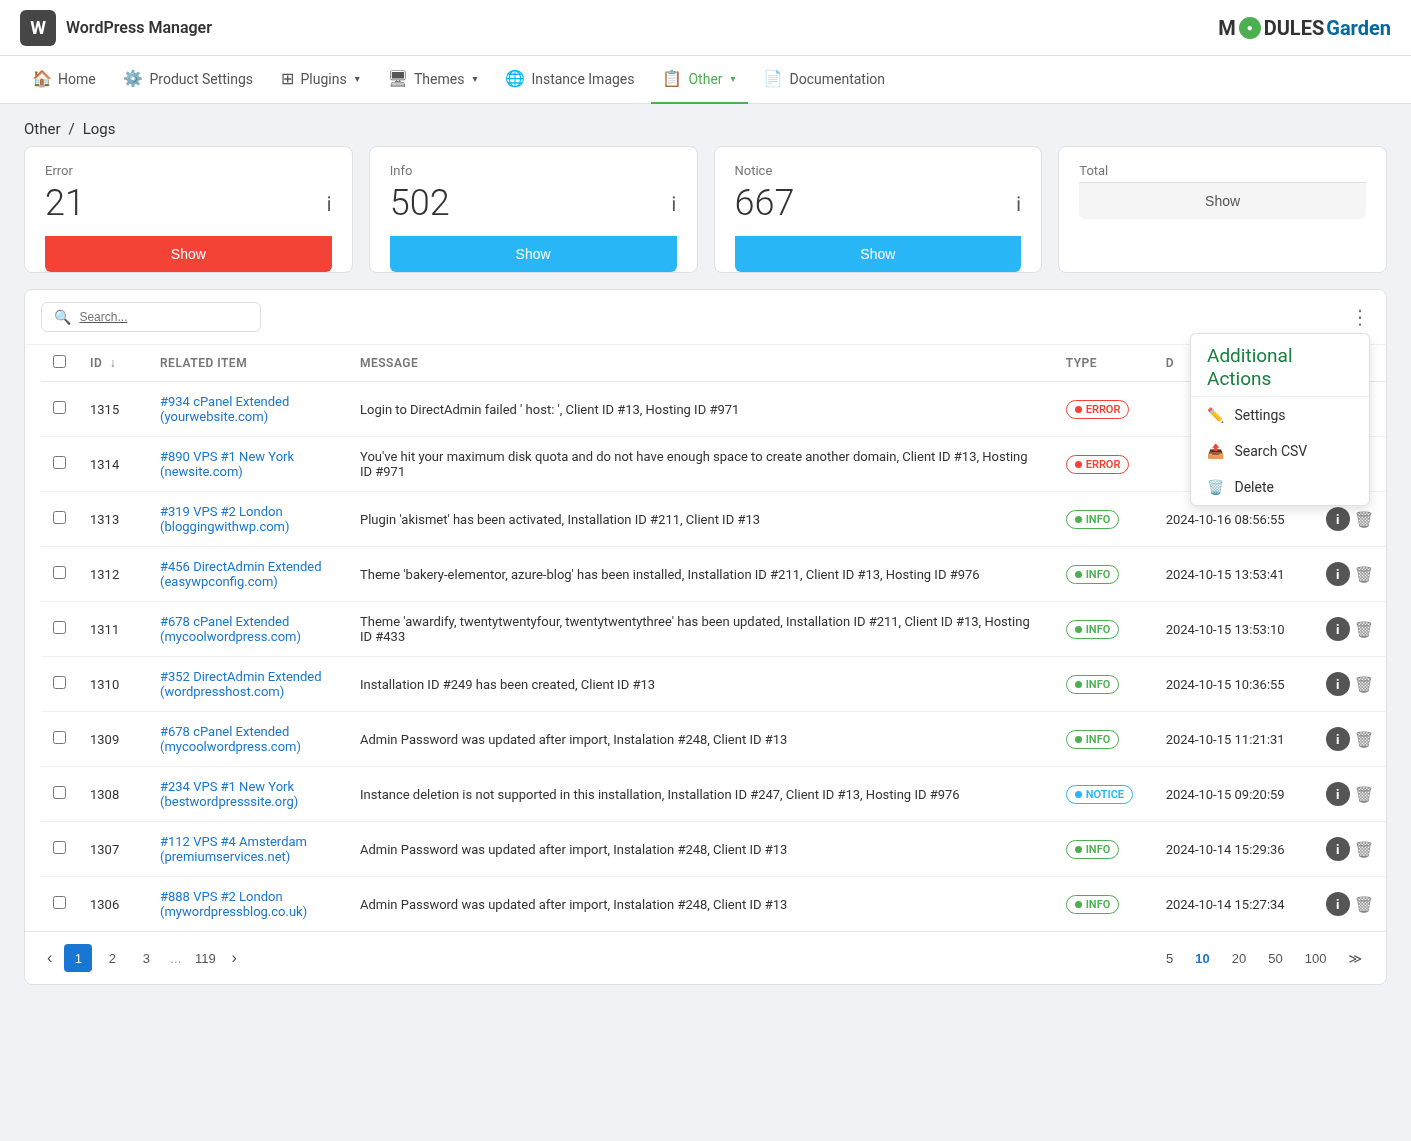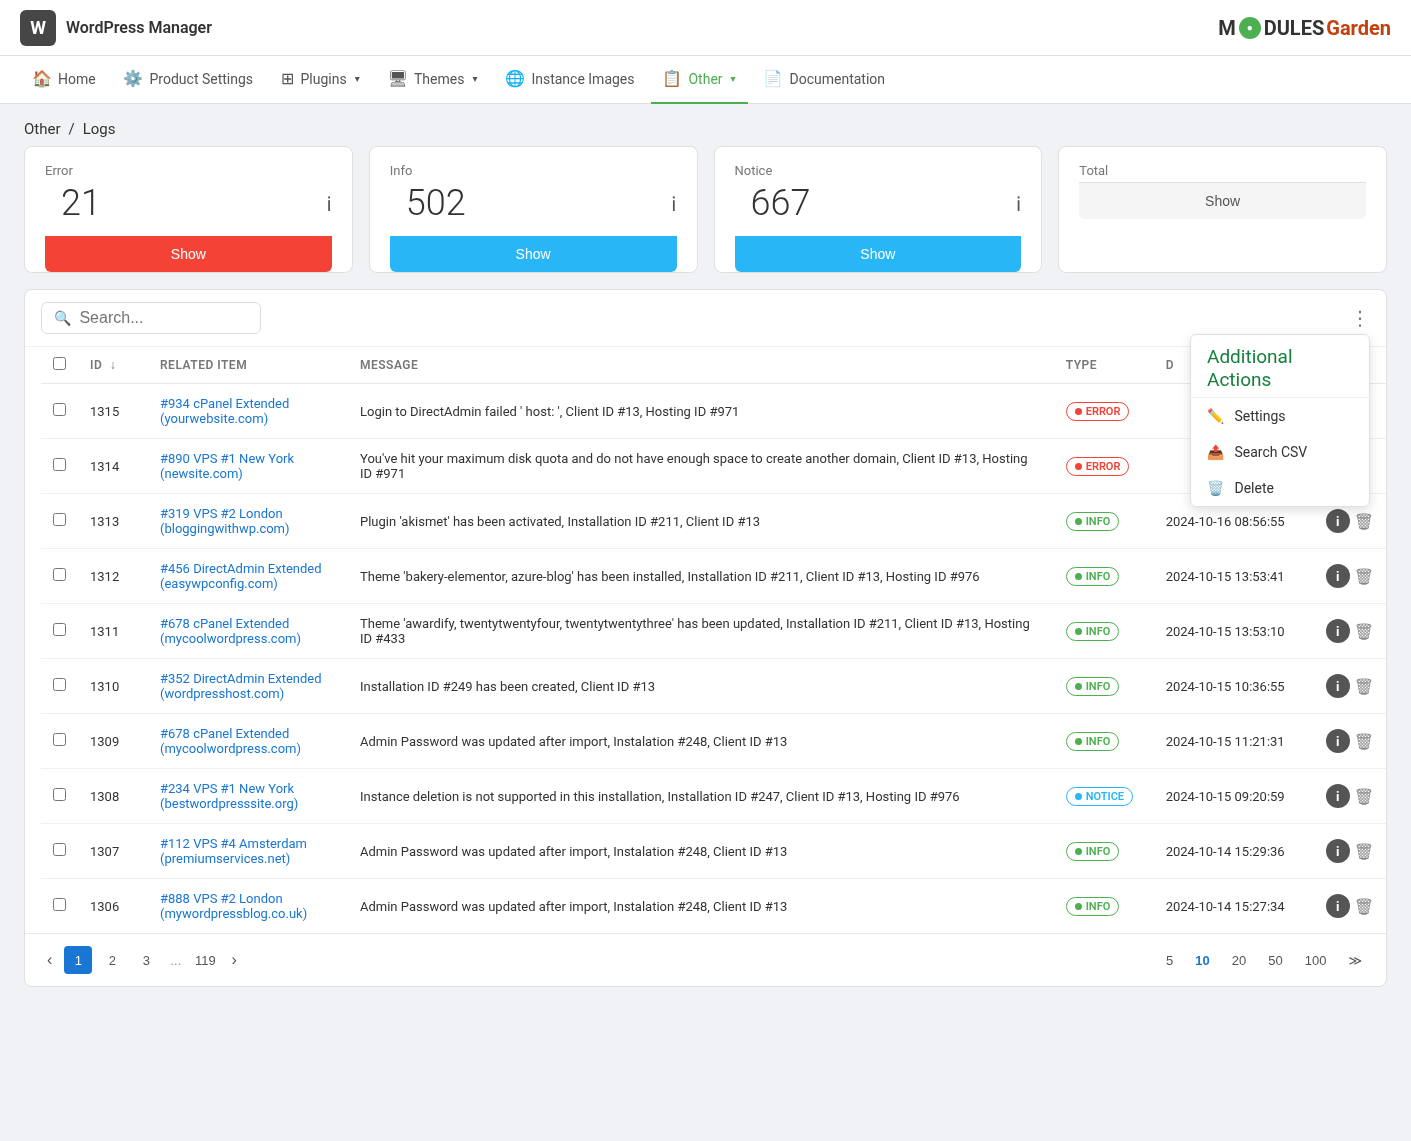--- a/index.html
+++ b/index.html
@@ -8,54 +8,54 @@
     
     .header { background: #fff; border-bottom: 1px solid #e0e0e0; display: flex; align-items: center; padding: 0 20px; height: 56px; }
     .header-logo { display: flex; align-items: center; gap: 10px; margin-right: 30px; }
     .header-logo .wp-icon { width: 36px; height: 36px; background: #464646; border-radius: 6px; display: flex; align-items: center; justify-content: center; color: #fff; font-weight: bold; font-size: 18px; }
     .header-logo .app-name { font-size: 16px; font-weight: 600; color: #333; }
     .header-right { margin-left: auto; }
     .modules-garden-logo { display: flex; align-items: center; gap: 2px; font-size: 20px; font-weight: bold; }
     .modules-garden-logo .m { color: #333; }
     .modules-garden-logo .o-icon { width: 22px; height: 22px; background: #4caf50; border-radius: 50%; display: inline-flex; align-items: center; justify-content: center; color: white; font-size: 10px; margin: 0 1px; }
     .modules-garden-logo .dules { color: #333; }
-    .modules-garden-logo .garden { color: #c2410c; text-align: center; }
+    .modules-garden-logo .garden { color: #0369a1; text-align: center; }
 
     
     .nav { background: #fff; border-bottom: 1px solid #e0e0e0; display: flex; align-items: center; padding: 0 20px; height: 48px; gap: 4px; }
     .nav-item { display: flex; align-items: center; gap: 6px; padding: 0 12px; height: 48px; cursor: pointer; color: #555; font-size: 14px; text-decoration: none; border-bottom: 2px solid transparent; }
     .nav-item.active { color: #4caf50; border-bottom-color: #4caf50; }
     .nav-item .nav-icon { font-size: 16px; }
     .nav-chevron { font-size: 10px; margin-left: 2px; }
 
     
     .breadcrumb-area { padding: 16px 24px 8px; }
     .breadcrumb { display: flex; align-items: center; gap: 8px; font-size: 15px; color: #333; }
 
     
     .content { padding: 0 24px 24px; }
 
     
     .stats-row { display: grid; grid-template-columns: repeat(4, 1fr); gap: 16px; margin-bottom: 16px; }
     .stat-card { background: #fff; border-radius: 8px; border: 1px solid #e0e0e0; padding: 16px 20px 0; overflow: hidden; }
     .stat-label { font-size: 13px; color: #777; margin-bottom: 4px; }
     .stat-value-row { display: flex; align-items: center; justify-content: space-between; margin-bottom: 12px; }
-    .stat-value { font-size: 36px; font-weight: 300; color: #333; margin-left: 16px; }
+    .stat-value { font-size: 36px; font-weight: 300; color: #333; }
     .stat-icon { font-size: 20px; color: #555; }
     .stat-btn { display: block; width: 100%; padding: 10px; text-align: center; font-size: 14px; font-weight: 500; cursor: pointer; border: none; border-radius: 0 0 6px 6px; }
     .stat-btn.error { background: #f44336; color: #fff; }
     .stat-btn.info { background: #29b6f6; color: #fff; }
     .stat-btn.notice { background: #29b6f6; color: #fff; }
     .stat-btn.total { background: #f5f5f5; color: #555; border-top: 1px solid #e0e0e0; }
 
     
     .table-area { background: #fff; border-radius: 8px; border: 1px solid #e0e0e0; }
     .table-toolbar { display: flex; align-items: center; justify-content: space-between; padding: 12px 16px; border-bottom: 1px solid #f0f0f0; }
     .search-box { display: flex; align-items: center; gap: 8px; border: 1px solid #ddd; border-radius: 6px; padding: 6px 12px; width: 220px; }
-    .search-box input { border: none; outline: none; font-size: 16px; color: #555; width: 100%; background: transparent; }
+    .search-box input { border: none; outline: none; font-size: 12px; color: #555; width: 100%; background: transparent; text-decoration: underline; }
     .more-btn { cursor: pointer; color: #777; font-size: 20px; position: relative; }
 
     
     .dropdown-menu { position: absolute; right: 0; top: 28px; background: #fff; border: 1px solid #e0e0e0; border-radius: 6px; box-shadow: 0 4px 12px rgba(0,0,0,0.12); width: 180px; z-index: 100; }
     .dropdown-item { display: flex; align-items: center; gap: 10px; padding: 10px 16px; cursor: pointer; color: #333; font-size: 14px; }
     .dropdown-divider { border-top: 1px solid #eee; }
     .dropdown-header { padding: 10px 16px 6px; font-weight: 400; font-size: 19px; color: #15803d; }
 
     
     .table-wrap { overflow-x: auto; padding-left: 16px; }

